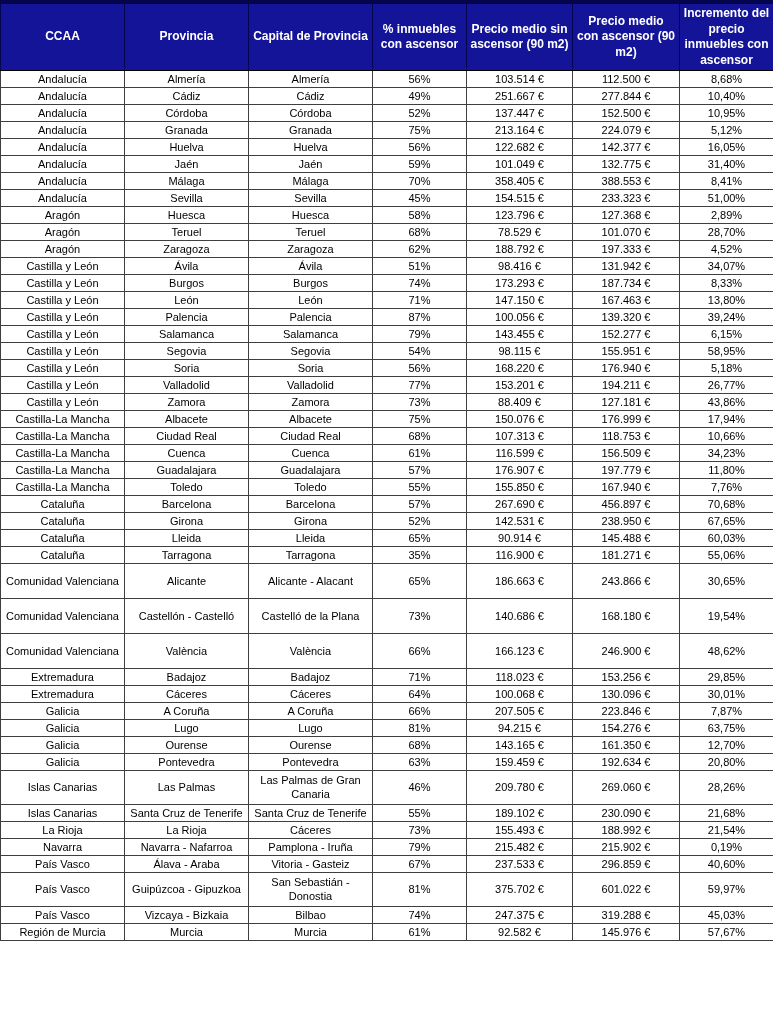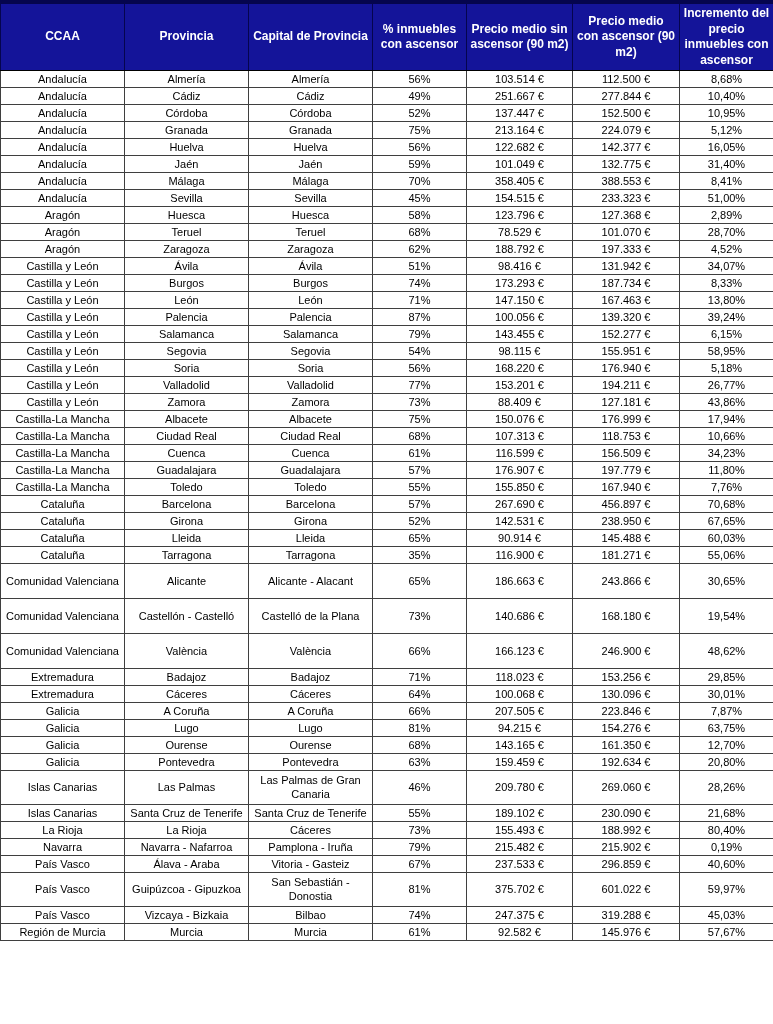--- a/index.html
+++ b/index.html
@@ -440,21 +440,21 @@
           <td>230.090 €</td>
           <td>21,68%</td>
         </tr>
         <tr>
           <td>La Rioja</td>
           <td>La Rioja</td>
           <td>Cáceres</td>
           <td>73%</td>
           <td>155.493 €</td>
           <td>188.992 €</td>
-          <td>80,40%</td>
+          <td>21,54%</td>
         </tr>
         <tr>
           <td>Navarra</td>
           <td>Navarra - Nafarroa</td>
           <td>Pamplona - Iruña</td>
           <td>79%</td>
           <td>215.482 €</td>
           <td>215.902 €</td>
           <td>0,19%</td>
         </tr>

